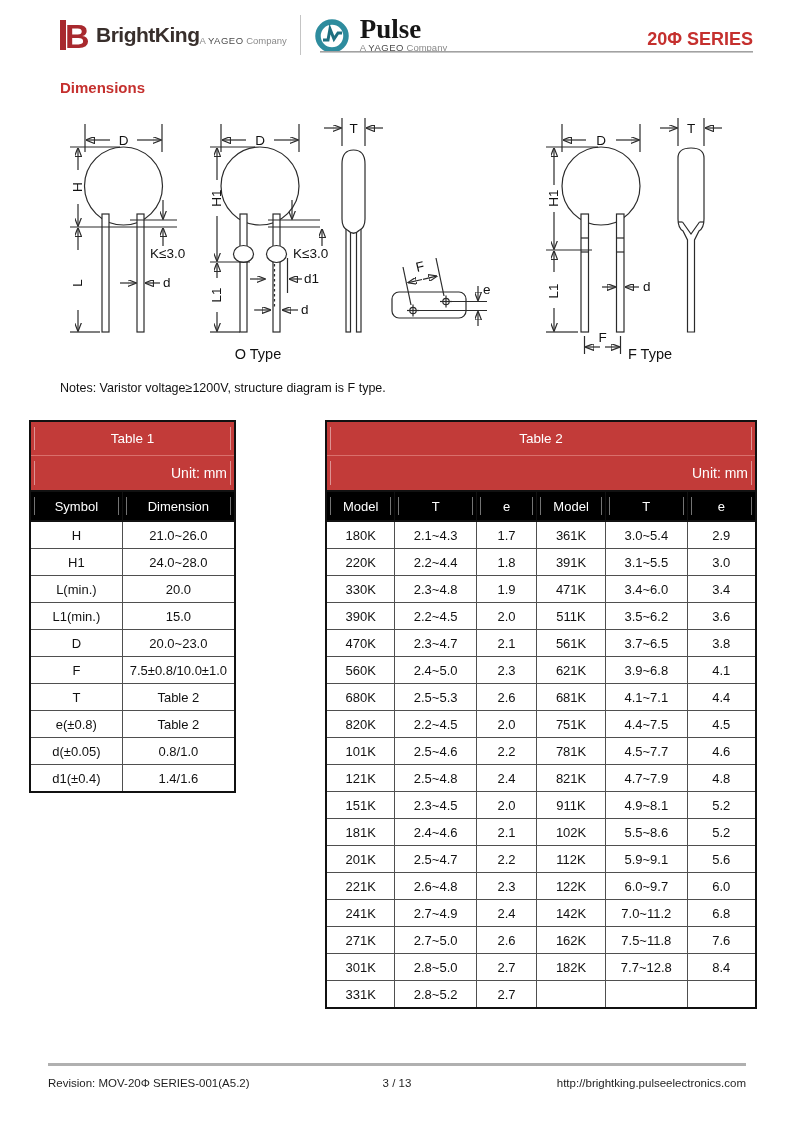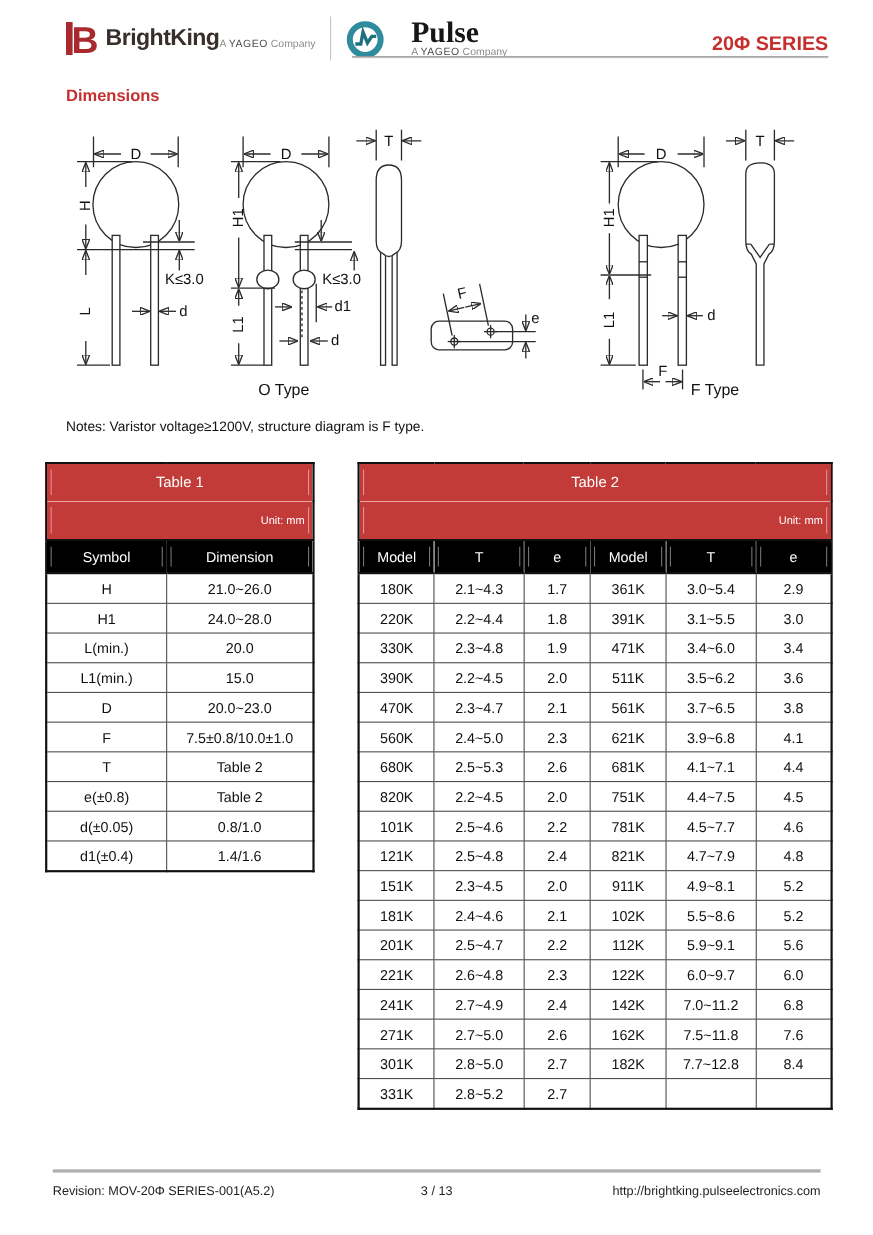--- a/index.html
+++ b/index.html
@@ -8,21 +8,21 @@
     background:#fff; font-family:"Liberation Sans", sans-serif; overflow:hidden;
   }
   
   .brand-row { position:absolute; left:58px; top:15px; display:flex; align-items:center; }
   .brand { display:flex; align-items:center; }
   .bk-text { display:flex; flex-direction:row; align-items:flex-end; margin-left:4px; }
   .bk-name { font-size:21px; font-weight:bold; color:#382f2c; letter-spacing:-0.5px; line-height:22px; }
   .tagline { font-size:9.5px; color:#8a8a8a; margin-top:1px; }
   .tagline b { color:#4c4c4c; font-weight:normal; letter-spacing:0.5px; }
   .brand-divider { width:1px; height:40px; background:#c4c4c4; margin:0 11px 0 13px; }
-  .pu-text { display:flex; flex-direction:column; align-items:flex-start; margin-left:22px; }
+  .pu-text { display:flex; flex-direction:column; align-items:flex-start; margin-left:8px; }
   .pu-name { font-family:"Liberation Serif", serif; font-size:27px; font-weight:bold; color:#161616; line-height:24px; }
   .series { position:absolute; top:29px; right:41px; font-size:18px; font-weight:bold; color:#c5302e; }
   .hrule { position:absolute; top:51px; left:320px; right:41px; height:2px;
            background:linear-gradient(#8f8f8f,#d9d9d9); }
   .section-title { position:absolute; left:60px; top:79px; font-size:15px; font-weight:bold; color:#c5302e; }
   
   .diagram { position:absolute; left:0; top:108px; width:794px; height:262px; }
   .diagram line, .diagram path, .diagram circle, .diagram rect, .diagram ellipse {
     stroke:#2b2b2b; stroke-width:1.2; fill:none;
   }
@@ -32,32 +32,32 @@
   .diagram text.tname { font-size:14.5px; }
   
   .notes { position:absolute; left:60px; top:381px; font-size:12.5px; color:#111; }
   
   .dtable { position:absolute; border-collapse:collapse; table-layout:fixed;
             border:2px solid #111; font-size:13px; color:#111; }
   .dtable th, .dtable td { padding:0; text-align:center; }
   .dtable td { border:1px solid #4f4f4f; height:26px; }
   .t-title th { background:#c23b39; color:#fff; font-weight:normal; font-size:13.5px;
                 height:33px; border:none; border-bottom:1px solid #d9706c; position:relative; }
-  .t-unit th  { background:#c23b39; color:#fff; font-weight:normal; font-size:10px;
+  .t-unit th  { background:#c23b39; color:#fff; font-weight:normal; font-size:14px;
                 height:34px; border:none; border-bottom:2px solid #111;
                 text-align:right; padding-right:7px; position:relative; }
   .t-cols th  { background:#000000; color:#fff; font-weight:normal; font-size:13px;
                 height:28px; border:1px solid #111; border-bottom:2px solid #111; position:relative;margin-top:48px; }
   .t-cols th::before, .t-cols th::after, .t-title th::before, .t-title th::after,
   .t-unit th::before, .t-unit th::after {
     content:""; position:absolute; top:5px; bottom:5px; width:1px; background:rgba(255,255,255,.45);
   }
   .t-cols th::before, .t-title th::before, .t-unit th::before { left:3px; }
   .t-cols th::after,  .t-title th::after,  .t-unit th::after  { right:3px; }
-  #table1 { left:41px; top:420px; width:245px; }
+  #table1 { left:29px; top:420px; width:207px; }
   #table2 { left:325px; top:420px; width:432px; }
   
   .frule { position:absolute; left:48px; right:48px; top:1063px; height:3px; background:#b0b0b0; }
   .footer { position:absolute; left:48px; right:48px; top:1077px; height:16px;
             font-size:11.5px; color:#1e1e1e; }
   .footer .f-left { position:absolute; left:0; top:0; }
   .footer .f-center { position:absolute; left:0; right:0; top:0; text-align:center; }
   .footer .f-right { position:absolute; right:0; top:0; }
 </style>
 </head>

